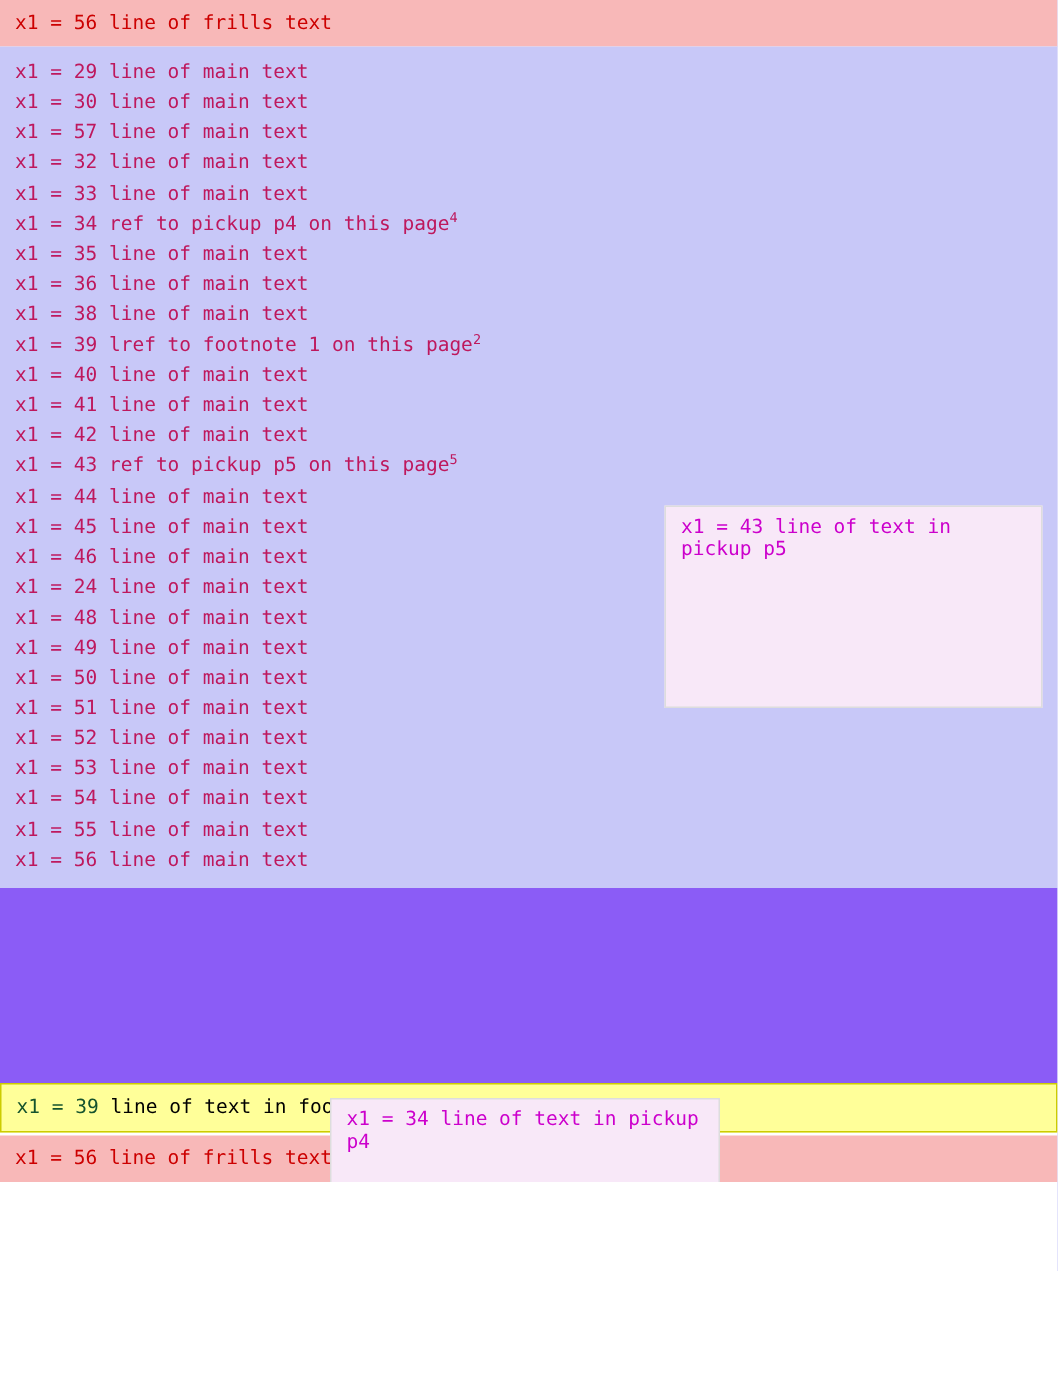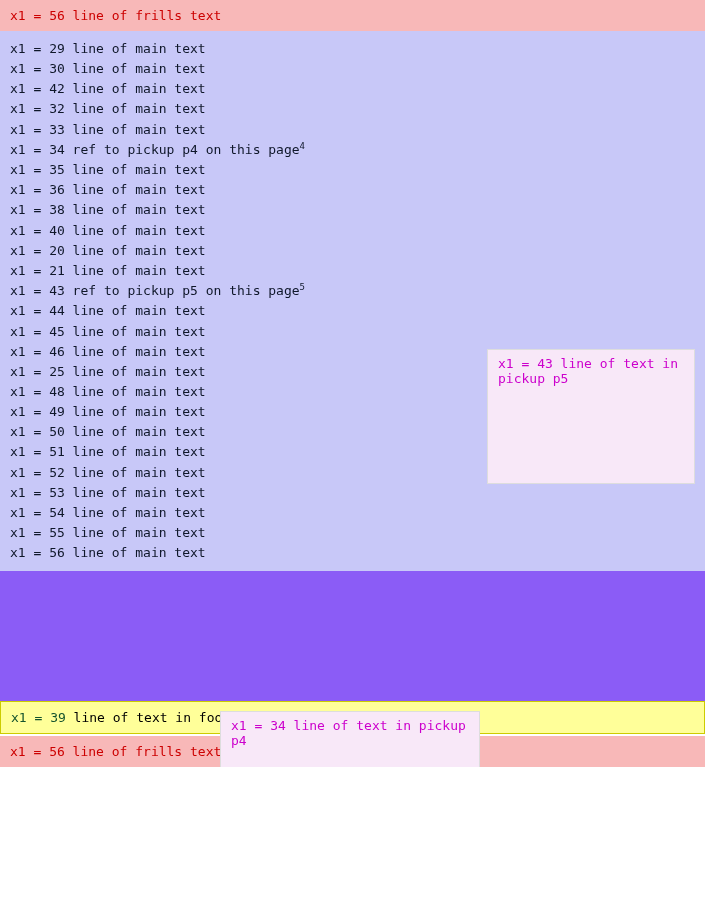--- a/index.html
+++ b/index.html
@@ -16,35 +16,35 @@
       color: #cc0000;
     }
 
     .main-section {
       background: #c8c8f8;
       position: relative;
       padding: 8px 10px;
     }
 
     .main-line {
-      color: #0f172a;
+      color: #be185d;
       line-height: 1.55;
     }
 
     .pickup-box {
       position: absolute;
       background: #f8e8f8;
       border: 1px solid #ddd;
       padding: 6px 10px;
     }
 
     .pickup-box-p5 {
-      top: 318px;
+      top: 306px;
       right: 10px;
-      width: 208px;
+      width: 252px;
       height: 135px;
     }
 
     .pickup-box-p4 {
       left: 220px;
       top: 140px;
       width: 260px;
       height: 140px;
     }
 
@@ -91,35 +91,36 @@
 
 <div class="frills-bar">
   <span>x1 = 56  line of frills text</span>
 </div>
 
 <div class="main-section">
 
   <div>
     <div class="main-line">x1 = 29  line of main text</div>
     <div class="main-line">x1 = 30  line of main text</div>
-    <div class="main-line">x1 = 42  line of main text</div>
+    <div class="main-line">x1 = 57  line of main text</div>
     <div class="main-line">x1 = 32  line of main text</div>
     <div class="main-line">x1 = 33  line of main text</div>
     <div class="main-line">x1 = 34  ref to pickup p4 on this page<sup>4</sup></div>
     <div class="main-line">x1 = 35  line of main text</div>
     <div class="main-line">x1 = 36  line of main text</div>
     <div class="main-line">x1 = 38  line of main text</div>
+    <div class="main-line">x1 = 39  lref to footnote 1 on this page<sup>2</sup></div>
     <div class="main-line">x1 = 40  line of main text</div>
-    <div class="main-line">x1 = 20  line of main text</div>
-    <div class="main-line">x1 = 21  line of main text</div>
+    <div class="main-line">x1 = 41  line of main text</div>
+    <div class="main-line">x1 = 42  line of main text</div>
     <div class="main-line">x1 = 43  ref to pickup p5 on this page<sup>5</sup></div>
     <div class="main-line">x1 = 44  line of main text</div>
     <div class="main-line">x1 = 45  line of main text</div>
     <div class="main-line">x1 = 46  line of main text</div>
-    <div class="main-line">x1 = 25  line of main text</div>
+    <div class="main-line">x1 = 24  line of main text</div>
     <div class="main-line">x1 = 48  line of main text</div>
     <div class="main-line">x1 = 49  line of main text</div>
     <div class="main-line">x1 = 50  line of main text</div>
     <div class="main-line">x1 = 51  line of main text</div>
     <div class="main-line">x1 = 52  line of main text</div>
     <div class="main-line">x1 = 53  line of main text</div>
     <div class="main-line">x1 = 54  line of main text</div>
     <div class="main-line">x1 = 55  line of main text</div>
     <div class="main-line">x1 = 56  line of main text</div>
   </div>

